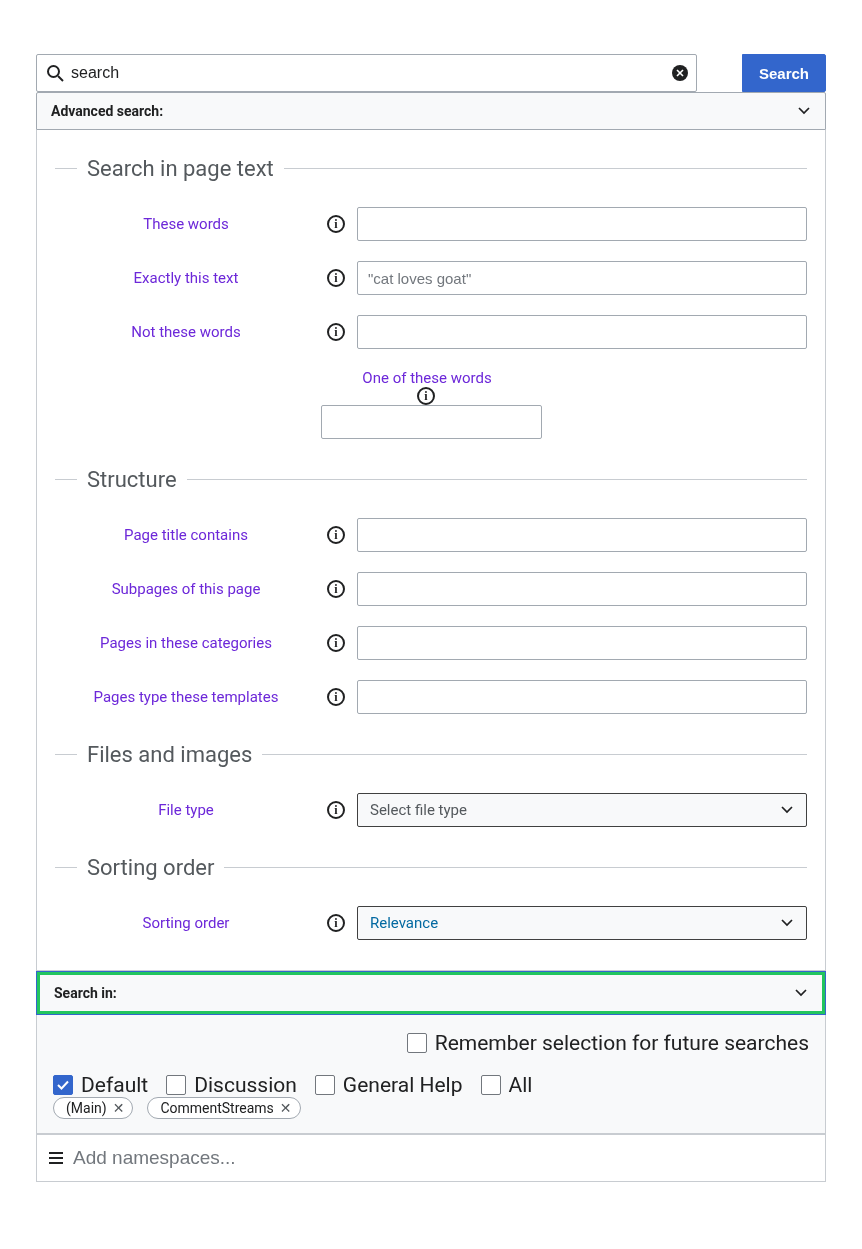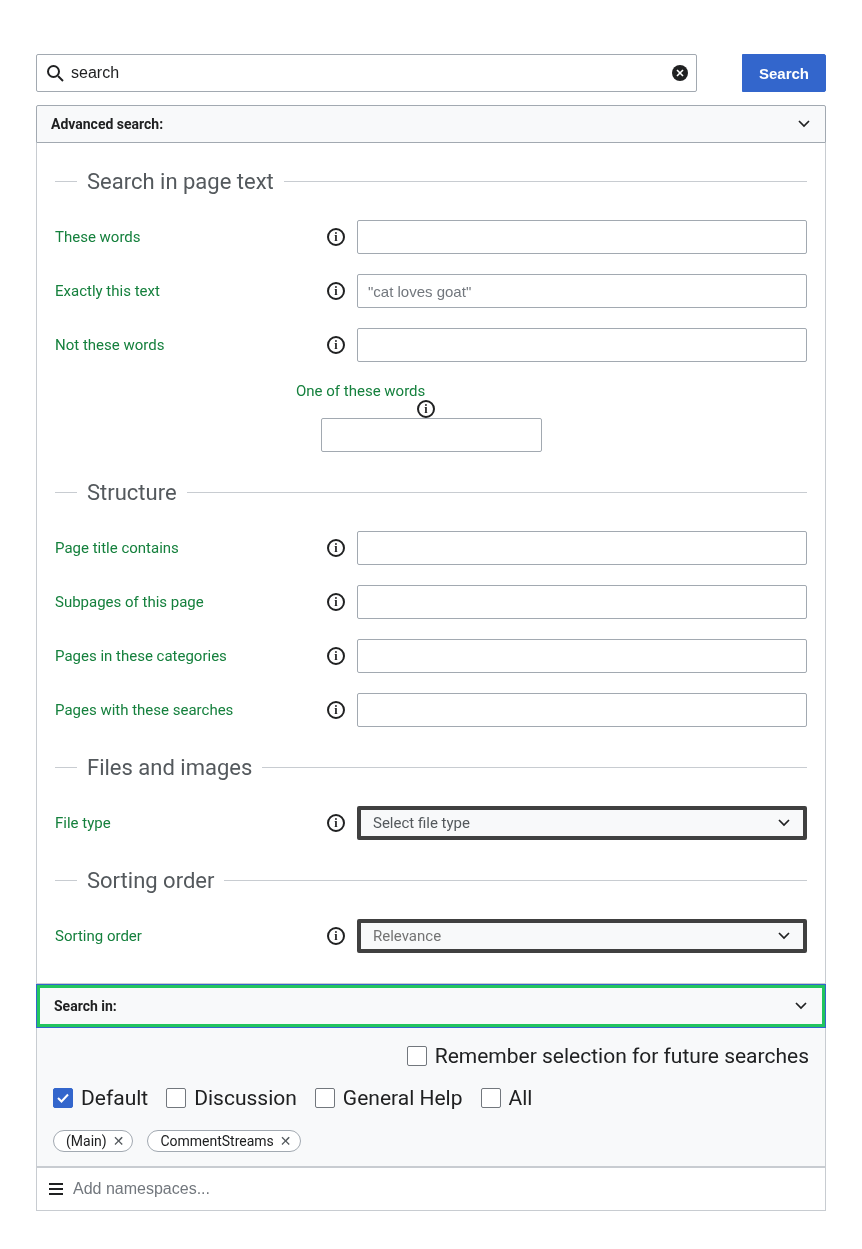--- a/index.html
+++ b/index.html
@@ -61,21 +61,21 @@
     border: 1px solid #a2a9b1;
     background: #f8f9fa;
     padding: 10px 14px;
     font-size: 14px;
     display: flex;
     align-items: center;
     justify-content: space-between;
     cursor: pointer;
   }
   .panel-header.first {
-    margin-top: 13px;
+    margin-top: 0;
     border-radius: 2px 2px 0 0;
     text-align: center;
   }
   .panel-header strong { font-weight: bold; }
   .panel-body {
     border: 1px solid #c8ccd1;
     border-top: none;
     padding: 20px 18px 26px 18px;
   }
   .panel-body.namespaces {
@@ -106,23 +106,23 @@
     background: #c8ccd1;
   }
   .field-row {
     display: flex;
     align-items: center;
     margin-bottom: 20px;
   }
   .field-row:last-child { margin-bottom: 0; }
   .field-label {
     width: 270px;
-    text-align: left;
+    text-align: center;
     font-size: 15px;
-    color: #15803d;
+    color: #6d28d9;
     padding-right: 8px;
   }
   .field-info {
     width: 22px;
     display: flex;
     justify-content: center;
     margin-right: 10px;
   }
   .field-input {
     flex: 1;
@@ -134,32 +134,32 @@
     border-radius: 2px;
     padding: 0 10px;
     font-size: 15px;
     color: #202122;
     background: #fff;
   }
   .field-input input::placeholder { color: #72777d; }
   .select-like {
     width: 100%;
     height: 34px;
-    border: 4px solid #404040;
+    border: 1px solid #404040;
     border-radius: 2px;
     background: #f8f9fa;
     display: flex;
     align-items: center;
     justify-content: space-between;
     padding: 0 12px;
     font-size: 15px;
     cursor: pointer;
     text-align: center;
   }
-  .select-like span.sel-text { color: #737373; }
+  .select-like span.sel-text { color: #0369a1; }
   .select-like span.sel-text.placeholder { color: #54595d; }
   
   .icon-svg { display: block; }
   .info-icon {
     width: 18px; height: 18px;
     border: 2px solid #202122;
     border-radius: 50%;
     display: flex; align-items: center; justify-content: center;
     font-size: 12px; font-weight: bold;
     font-family: Georgia, serif;
@@ -191,21 +191,21 @@
     background: #3366cc;
     border-color: #3366cc;
   }
   .cb-label {
     margin-left: 8px;
     font-size: 21px;
   }
   .ns-checks {
     display: flex;
     gap: 18px;
-    margin-bottom: 20px;
+    margin-bottom: 0;
   }
   .ns-check-item { display: flex; align-items: center; cursor: pointer; }
   .ns-tags {
     display: flex;
     gap: 14px;
     flex-wrap: wrap;
   }
   .ns-tag {
     display: inline-flex;
     align-items: center;
@@ -229,21 +229,21 @@
     align-items: center;
     padding: 8px 10px;
     border-right: 1px solid #c8ccd1;
     border-left: 1px solid #c8ccd1;
     border-bottom: 1px solid #c8ccd1;
   }
   .add-ns-row input {
     border: none;
     outline: none;
     flex: 1;
-    font-size: 16px;
+    font-size: 19px;
     padding: 4px 8px;
     color: #0f766e;
   }
   .add-ns-row input::placeholder { color: #72777d; }
   .clear-icon {
     width: 16px; height: 16px;
     background: #202122;
     border-radius: 50%;
     display: inline-flex;
     align-items: center; justify-content: center;
@@ -348,21 +348,21 @@
 
     <div class="field-row">
       <div class="field-label">Pages in these categories</div>
       <div class="field-info">
           <span class="info-icon">i</span>
         </div>
       <div class="field-input"><input type="text" style=""></div>
     </div>
 
     <div class="field-row" style="margin-bottom: 28px;">
-      <div class="field-label">Pages with these searches</div>
+      <div class="field-label">Pages type these templates</div>
       <div class="field-info">
           <span class="info-icon">i</span>
         </div>
       <div class="field-input"><input type="text" style=""></div>
     </div>
 
     <div class="fieldset-header">
       <div class="line-left"></div>
       <div class="fs-label">Files and images</div>
       <div class="line-right"></div>

